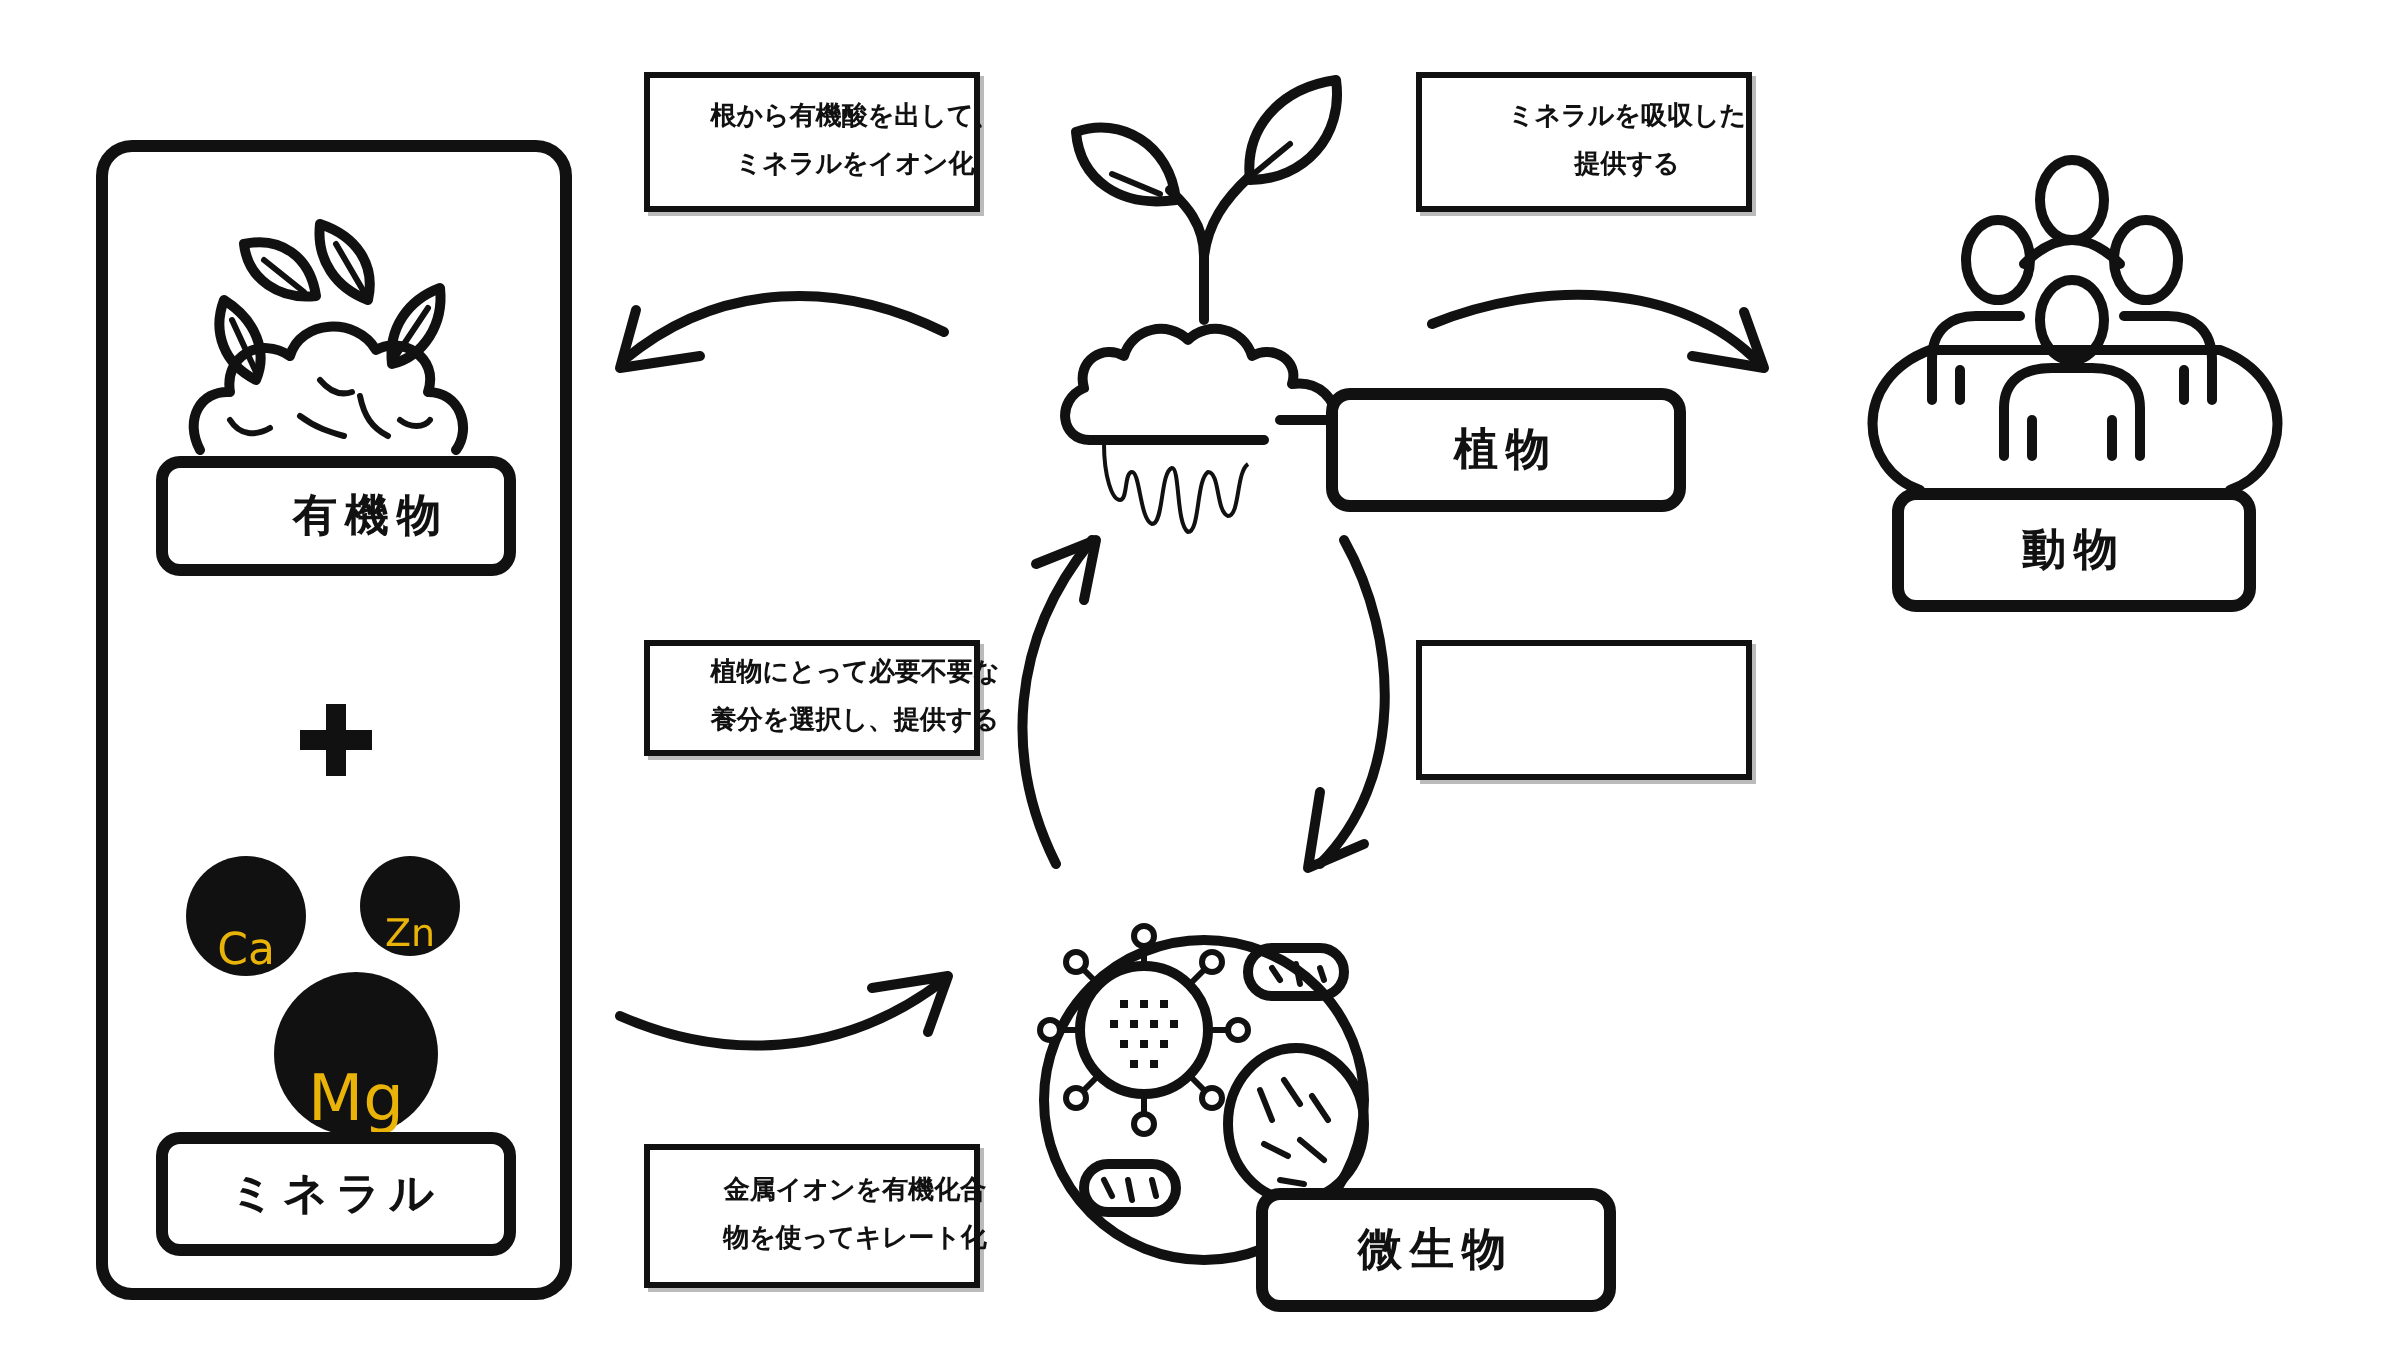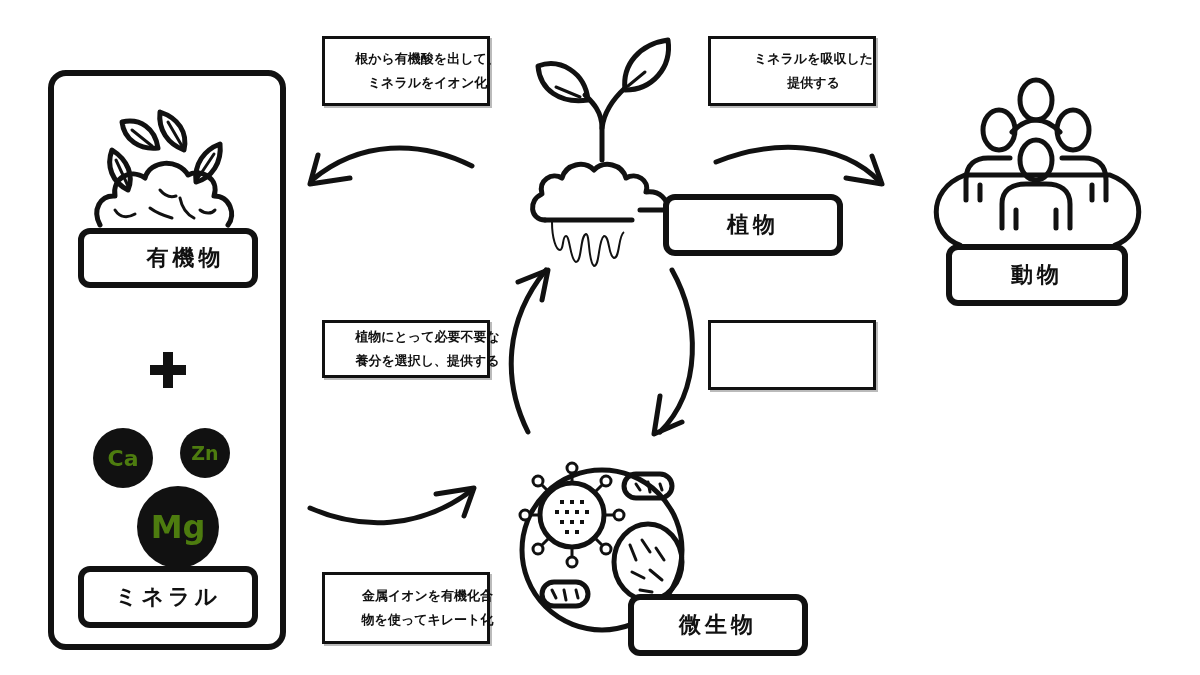--- a/index.html
+++ b/index.html
@@ -41,23 +41,23 @@
     .plus-sign {
       position: absolute; left: 150px; top: 352px; width: 36px; height: 36px;
     }
     .plus-sign::before, .plus-sign::after {
       content: ""; position: absolute; background: #111;
     }
     .plus-sign::before { left: 13px; top: 0; width: 10px; height: 36px; }
     .plus-sign::after { left: 0; top: 13px; width: 36px; height: 10px; }
 
     .element-circle {
-      position: absolute; border-radius: 50%; background: #111; color: #4d7c0f;
-      display: flex; align-items: center; justify-content: center;
-      font-weight: bold;
+      position: absolute; border-radius: 50%; background: #111; color: #eab308;
+      display: flex; align-items: flex-end; justify-content: center;
+      font-weight: normal;
     }
   </style>
 </head>
 <body>
 
 <div class="left-panel"></div>
 
 <svg class="svg-layer" viewBox="0 0 1200 675">
   <defs>
     <style>

